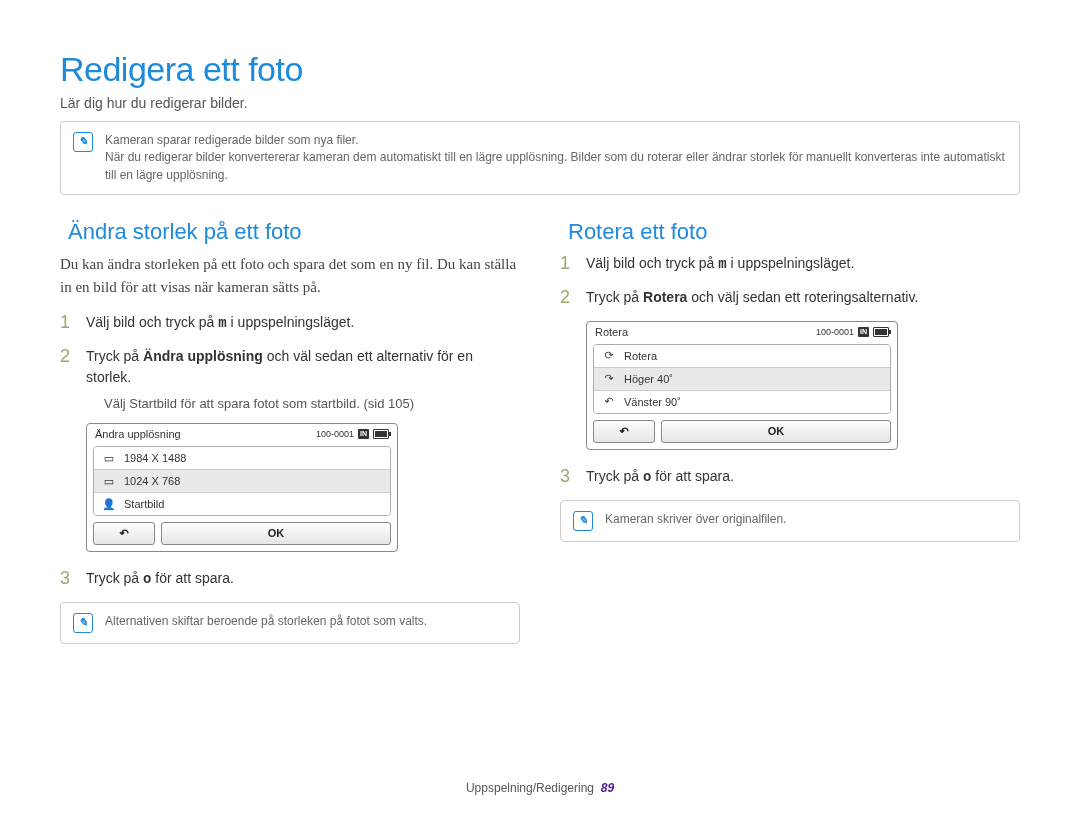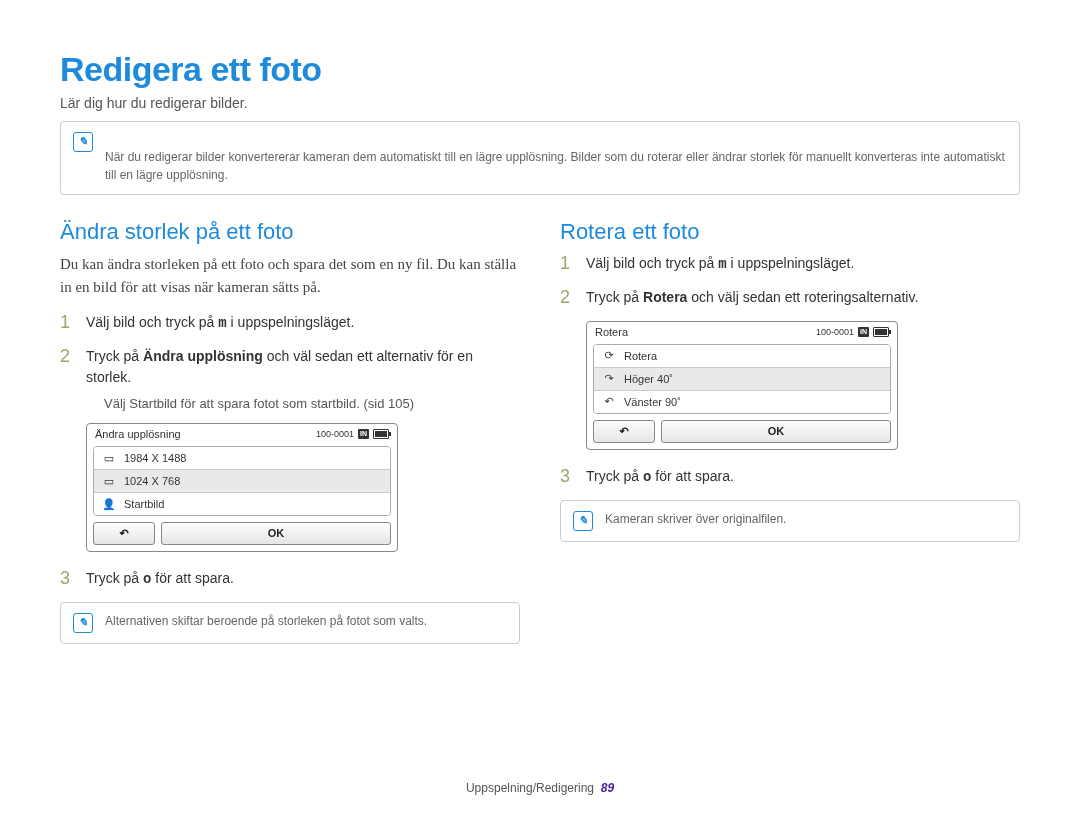--- a/index.html
+++ b/index.html
@@ -13,21 +13,21 @@
   .page {
     width: 1080px;
     height: 815px;
     box-sizing: border-box;
     padding: 50px 60px 30px 60px;
     position: relative;
   }
   h1 {
     font-size: 34px;
     color: #1e8adb;
-    font-weight: 700;
+    font-weight: 400;
     margin: 0 0 6px 0;
     letter-spacing: -0.5px;
   }
   .subtitle {
     font-size: 14px;
     color: #555;
     margin-bottom: 10px;
   }
   .note-box {
     border: 1px solid #ccc;
@@ -61,21 +61,21 @@
     gap: 40px;
   }
   .col {
     flex: 1;
     min-width: 0;
   }
   h2 {
     font-size: 22px;
     font-weight: 400;
     color: #1e8adb;
-    margin: 0 0 8px 0;
+    margin: 0 0 8px 8px;
   }
   .lead {
     font-size: 15px;
     color: #444;
     line-height: 1.5;
     margin-bottom: 14px;
     font-family: Liberation Serif, serif;
   }
   .step {
     display: flex;
@@ -229,21 +229,21 @@
 <body>
 
 <div class="page">
 
   <h1>Redigera ett foto</h1>
   <div class="subtitle">Lär dig hur du redigerar bilder.</div>
 
   <div class="note-box">
     <div class="note-icon">✎</div>
     <div class="note-text">
-      <br>
+      <span>Kameran sparar redigerade bilder som nya filer.</span><br>
       <span>När du redigerar bilder konvertererar kameran dem automatiskt till en lägre upplösning. Bilder som du roterar eller ändrar storlek för manuellt konverteras inte automatiskt till en lägre upplösning.</span>
     </div>
   </div>
 
   <div class="columns">
 
     <div class="col">
       <h2>Ändra storlek på ett foto</h2>
       <div class="lead">Du kan ändra storleken på ett foto och spara det som en ny fil. Du kan ställa in en bild för att visas när kameran sätts på.</div>
 

